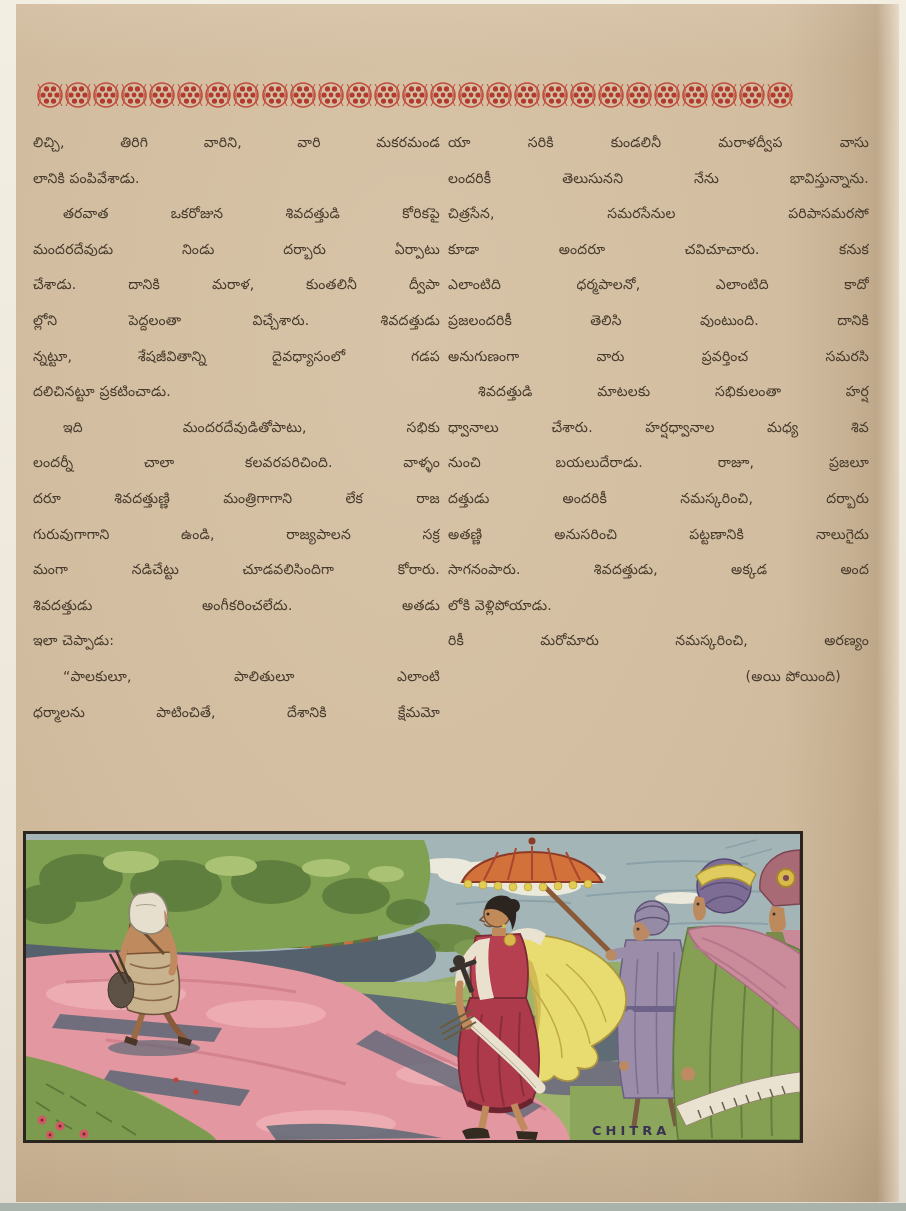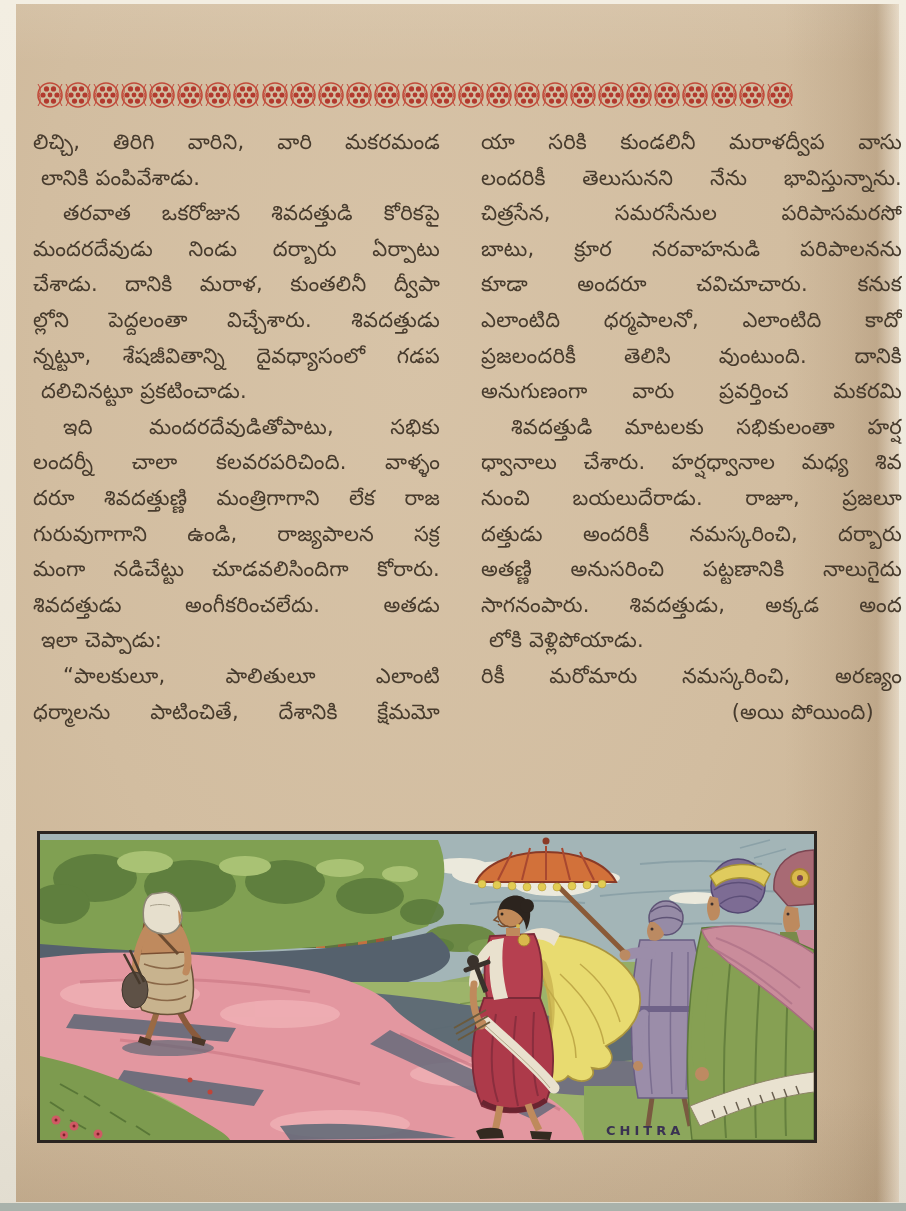--- a/index.html
+++ b/index.html
@@ -20,35 +20,35 @@
     background:#a9b2ab;
   }
   .ornament-row{
     position:absolute;left:20px;top:75px;width:758px;height:32px;
     display:flex;flex-direction:row;align-items:center;justify-content:space-between;
   }
   .orn{display:block;flex:0 0 auto;}
   .col{
     position:absolute;top:121px;
     color:#473b2d;
-    font-size:21px;line-height:35.6px;
+    font-size:14px;line-height:35.6px;
     letter-spacing:.2px;
   }
   .col-left{left:17px;width:407px;}
-  .col-right{left:465px;width:421px;}
+  .col-right{left:432px;width:421px;}
   .line{
     height:35.6px;white-space:nowrap;
     text-align:justify;text-align-last:justify;
     overflow:hidden;
   }
   .line.indent{text-indent:30px;}
-  .line.pend{text-align-last:left;margin-left:8px;}
+  .line.pend{text-align-last:left;}
   .line.tright{text-align-last:right;padding-right:28px;}
   .illus-frame{
-    position:absolute;left:21px;top:827px;width:774px;height:306px;
+    position:absolute;left:7px;top:827px;width:774px;height:306px;
     border:3px solid #2b2520;background:#a3b5b7;
   }
   .illus-frame svg{display:block;}
 </style>
 </head>
 <body>
 
 <div class="paper">
 
   <div class="ornament-row" id="ornamentRow">
@@ -367,25 +367,24 @@
       <div class="line">మంగా నడిచేట్టు చూడవలిసిందిగా కోరారు.</div>
       <div class="line">శివదత్తుడు అంగీకరించలేదు. అతడు</div>
       <div class="line pend">ఇలా చెప్పాడు:</div>
       <div class="line indent">“పాలకులూ, పాలితులూ ఎలాంటి</div>
       <div class="line">ధర్మాలను పాటించితే, దేశానికి క్షేమమో</div>
     </div>
   <div class="col col-right" lang="te">
       <div class="line">యా సరికి కుండలినీ మరాళద్వీప వాసు</div>
       <div class="line">లందరికీ తెలుసునని నేను భావిస్తున్నాను.</div>
       <div class="line">చిత్రసేన, సమరసేనుల పరిపాసమరసో</div>
-      <div class="line">బాటు, క్రూర నరవాహనుడి పరిపాలనను</div>
       <div class="line">కూడా అందరూ చవిచూచారు. కనుక</div>
       <div class="line">ఎలాంటిది ధర్మపాలనో, ఎలాంటిది కాదో</div>
       <div class="line">ప్రజలందరికీ తెలిసి వుంటుంది. దానికి</div>
-      <div class="line">అనుగుణంగా వారు ప్రవర్తించ మకరమి</div>
+      <div class="line">అనుగుణంగా వారు ప్రవర్తించ సమరసి</div>
       <div class="line indent">శివదత్తుడి మాటలకు సభికులంతా హర్ష</div>
       <div class="line">ధ్వానాలు చేశారు. హర్షధ్వానాల మధ్య శివ</div>
       <div class="line">నుంచి బయలుదేరాడు. రాజూ, ప్రజలూ</div>
       <div class="line">దత్తుడు అందరికీ నమస్కరించి, దర్బారు</div>
       <div class="line">అతణ్ణి అనుసరించి పట్టణానికి నాలుగైదు</div>
       <div class="line">సాగనంపారు. శివదత్తుడు, అక్కడ అంద</div>
       <div class="line pend">లోకి వెళ్లిపోయాడు.</div>
       <div class="line">రికీ మరోమారు నమస్కరించి, అరణ్యం</div>
       <div class="line pend tright">(అయి పోయింది)</div>
     </div>

